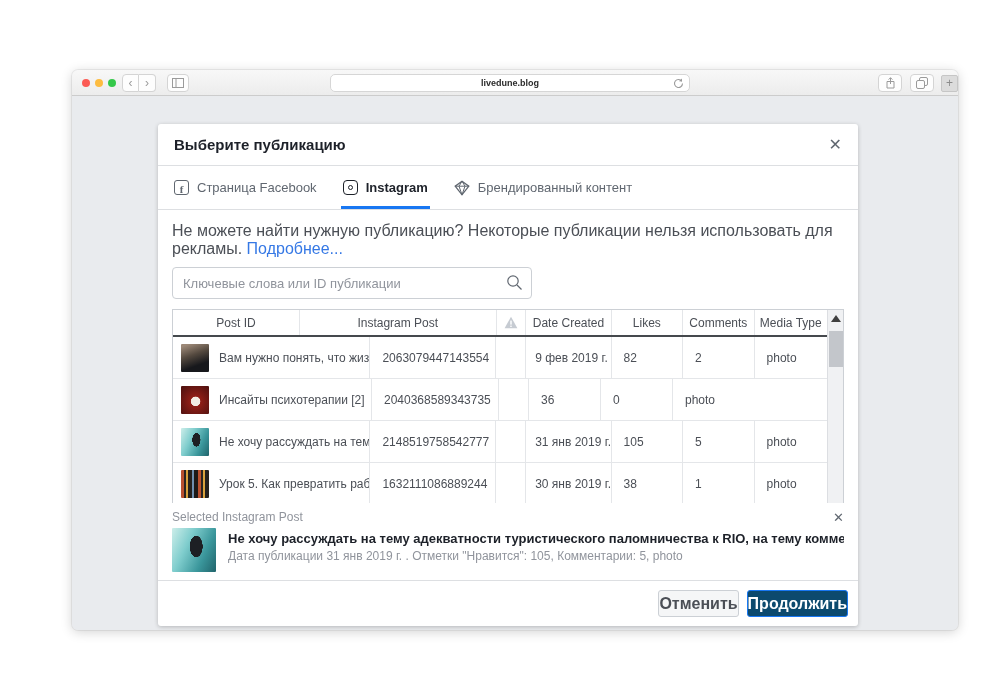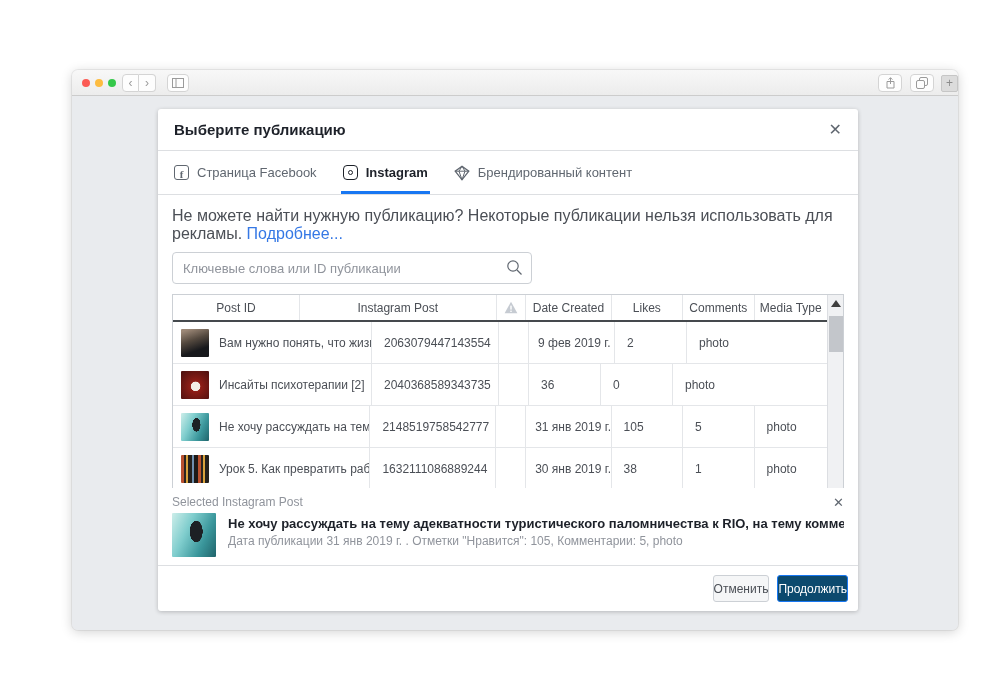--- a/index.html
+++ b/index.html
@@ -32,21 +32,21 @@
   .tabs-btn  { left:838px; }
   .newtab-btn { position:absolute; left:869px; top:5px; width:17px; height:17px; background:#dcdcdc;
                 border:1px solid #c6c6c6; border-radius:2px; color:#8b8b8b; font-size:12px;
                 line-height:15px; text-align:center; }
   .icon-svg { display:block; }
 
   
   .page { position:absolute; top:27px; left:0; right:0; bottom:0; background:#e9ebee; }
 
   
-  .dialog { position:absolute; left:86px; top:12px; width:700px; height:502px; background:#fff;
+  .dialog { position:absolute; left:86px; top:27px; width:700px; height:502px; background:#fff;
             border-radius:3px; box-shadow:0 1px 4px rgba(0,0,0,.22); display:flex; flex-direction:column;
             color:#1d2129; }
   .dlg-header { height:42px; border-bottom:1px solid #dddfe2; display:flex; align-items:center;
                 padding:0 16px; flex:none; }
   .dlg-title { font-size:15px; font-weight:bold; color:#1d2129; }
   .dlg-close { margin-left:auto; font-size:16px; color:#606770; cursor:pointer; line-height:1; }
 
   .tabs-row { height:44px; border-bottom:1px solid #dddfe2; display:flex; align-items:stretch;
               padding:0 16px; flex:none; }
   .tab { position:relative; display:flex; align-items:center; gap:8px; margin-right:26px;
@@ -108,21 +108,21 @@
   .sel-label { font-size:12px; color:#90949c; }
   .sel-close { margin-left:auto; font-size:13px; color:#606770; cursor:pointer; line-height:1; }
   .sel-row { display:flex; margin-top:4px; align-items:flex-start; }
   .sel-thumb { width:44px; height:44px; flex:none; margin-right:12px; border-radius:1px; }
   .sel-title { font-size:13px; font-weight:bold; color:#1d2129; margin-top:3px; white-space:nowrap; overflow:hidden; }
   .sel-meta { font-size:12px; color:#90949c; margin-top:3px; }
 
   
   .dlg-footer { flex:none; height:46px; border-top:1px solid #dddfe2; display:flex; align-items:center;
                 justify-content:flex-end; gap:8px; padding:0 10px; }
-  .btn { height:27px; border-radius:3px; font-size:12px; font-weight:normal; padding:0 0;
+  .btn { height:27px; border-radius:3px; font-size:16px; font-weight:bold; padding:0 0;
          font-family:inherit; cursor:pointer; }
   .btn-cancel { background:#f5f6f7; border:1px solid #ccd0d5; color:#4b4f56; }
   .btn-continue { background:#0c4a6e; border:1px solid #1877f2; color:#fff; }
 </style>
 </head>
 <body>
 
 <div class="canvas">
   <div class="window">
 
@@ -136,20 +136,29 @@
         <div class="chrome-btn">›</div>
       </div>
 
       <div class="chrome-btn sidebar-btn">
         <svg class="icon-svg" width="12" height="10" viewBox="0 0 12 10" style="margin:3px auto 0;">
           <rect x="0.5" y="0.5" width="11" height="9" fill="none" stroke="#9a9a9a"></rect>
           <line x1="4" y1="0.5" x2="4" y2="9.5" stroke="#9a9a9a"></line>
         </svg>
       </div>
 
+      <div class="urlbar">
+        <span>livedune.blog</span>
+        <span class="reload">
+          <svg class="icon-svg" width="11" height="11" viewBox="0 0 11 11">
+            <path d="M8.8 3.2 A4 4 0 1 0 9.5 5.5" fill="none" stroke="#9a9a9a" stroke-width="1.1"></path>
+            <path d="M9 0.5 L9 3.5 L6 3.2 Z" fill="#9a9a9a"></path>
+          </svg>
+        </span>
+      </div>
 
       <div class="chrome-btn rt-btn share-btn">
         <svg class="icon-svg" width="11" height="12" viewBox="0 0 11 12">
           <path d="M2 4.5 H9 V11 H2 Z" fill="none" stroke="#9a9a9a"></path>
           <line x1="5.5" y1="0.8" x2="5.5" y2="7" stroke="#9a9a9a"></line>
           <path d="M3.6 2.6 L5.5 0.7 L7.4 2.6" fill="none" stroke="#9a9a9a"></path>
         </svg>
       </div>
       <div class="chrome-btn rt-btn tabs-btn">
         <svg class="icon-svg" width="12" height="12" viewBox="0 0 12 12">
@@ -220,20 +229,21 @@
               </div>
               <div class="tbody">
   <div class="tr">
     <div class="td c1">
       <span class="thumb thumb-portrait-dark"></span>
       <span>Вам нужно понять, что жизнь ...</span>
     </div>
     <div class="td c2">2063079447143554</div>
     <div class="td c3"></div>
     <div class="td c4">9 фев 2019 г.</div>
+    <div class="td c5">82</div>
     <div class="td c6">2</div>
     <div class="td c7">photo</div>
   </div>
 
   <div class="tr">
     <div class="td c1">
       <span class="thumb thumb-red-card"></span>
       <span>Инсайты психотерапии [2]   П...</span>
     </div>
     <div class="td c2">2040368589343735</div>

